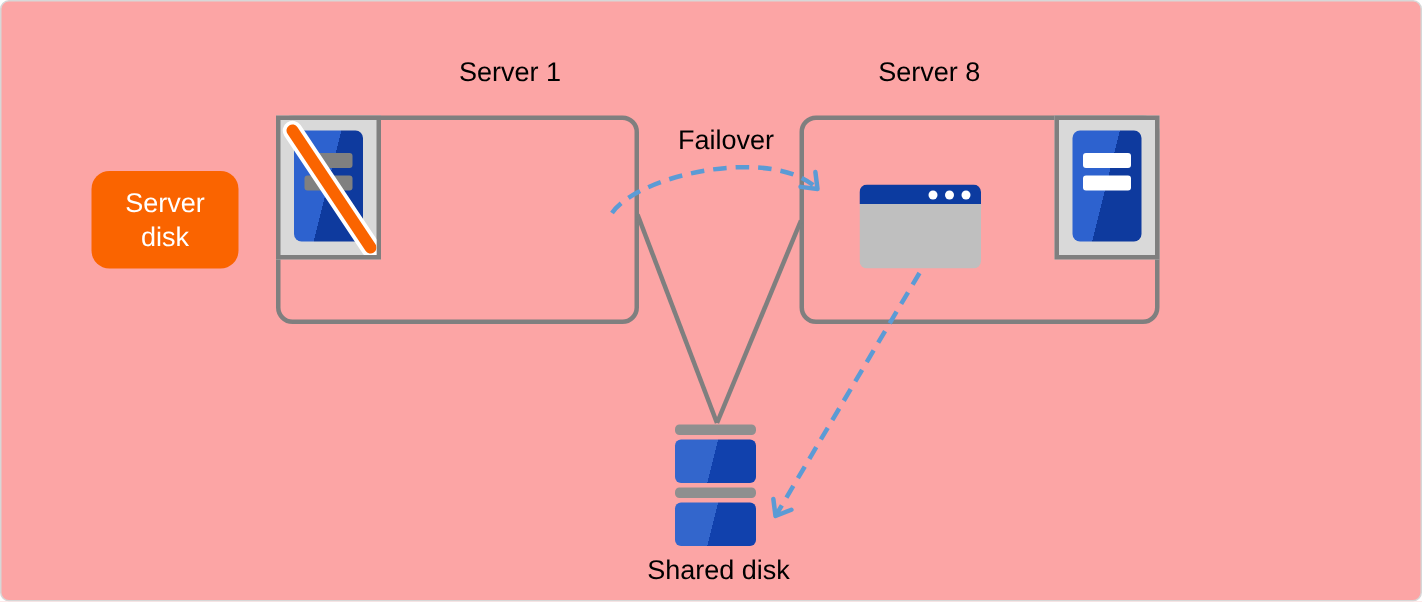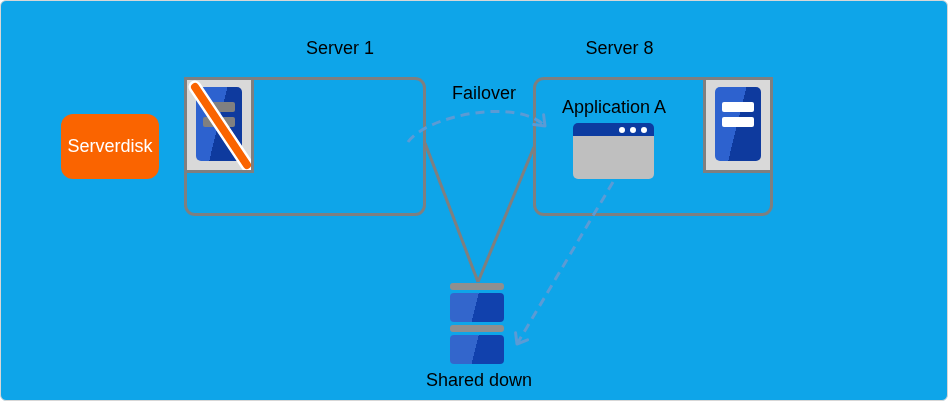--- a/index.html
+++ b/index.html
@@ -1,21 +1,21 @@
 <!DOCTYPE html>
 <html><head>
 <meta charset="utf-8">
 <style>
   * { margin: 0; padding: 0; box-sizing: border-box; }
   html, body { background: #ffffff; font-family: "Liberation Sans", sans-serif; }
   .canvas {
     position: relative;
     width: 948px;
     height: 401px;
-    background: #0ea5e9;
+    background: #fca5a5;
     border: 1px solid #d7d7d7;
     border-radius: 6px;
     overflow: hidden;
   }
   .overlay {
     position: absolute;
     left: 0; top: 0;
     width: 948px; height: 401px;
     pointer-events: none;
     z-index: 5;
@@ -88,21 +88,21 @@
   .badge {
     position: absolute;
     left: 60px; top: 113px;
     width: 98px; height: 65px;
     background: #fa6400;
     border-radius: 12px;
     color: #ffffff;
     font-size: 18px;
     line-height: 23px;
     display: flex;
-    flex-direction: row;
+    flex-direction: column;
     align-items: center;
     justify-content: center;
     z-index: 4;
   }
 
   .app-window {
     position: absolute;
     left: 572px; top: 122px;
     width: 81px; height: 56px;
     border-radius: 5px;
@@ -162,22 +162,21 @@
     </defs>
     <path d="M 424 142 L 477 281" stroke="#7f7f7f" stroke-width="3" fill="none"></path>
     <path d="M 533 146 L 477 281" stroke="#7f7f7f" stroke-width="3" fill="none"></path>
     <path d="M 407 141 C 425 115 515 96 544 125" stroke="#5b9bd5" stroke-width="3" fill="none" stroke-dasharray="9 6" marker-end="url(#arrowBlue)"></path>
     <path d="M 612 181 L 516 343" stroke="#5b9bd5" stroke-width="3" fill="none" stroke-dasharray="9 6" marker-end="url(#arrowBlue)"></path>
   </svg>
 
   <div class="label lbl-server1">Server 1</div>
   <div class="label lbl-server2">Server 8</div>
   <div class="label lbl-failover">Failover</div>
-  <div class="label lbl-application">Application A</div>
-  <div class="label lbl-shared-disk">Shared down</div>
+  <div class="label lbl-shared-disk">Shared disk</div>
 
   <div class="server-box box-1"></div>
   <div class="server-box box-2"></div>
 
   <div class="icon-box icon-box-1">
     <div class="server-chassis">
       <div class="bar bar-gray b1"></div>
       <div class="bar bar-gray b2"></div>
     </div>
     <svg class="slash-svg" viewBox="0 0 64 90">

